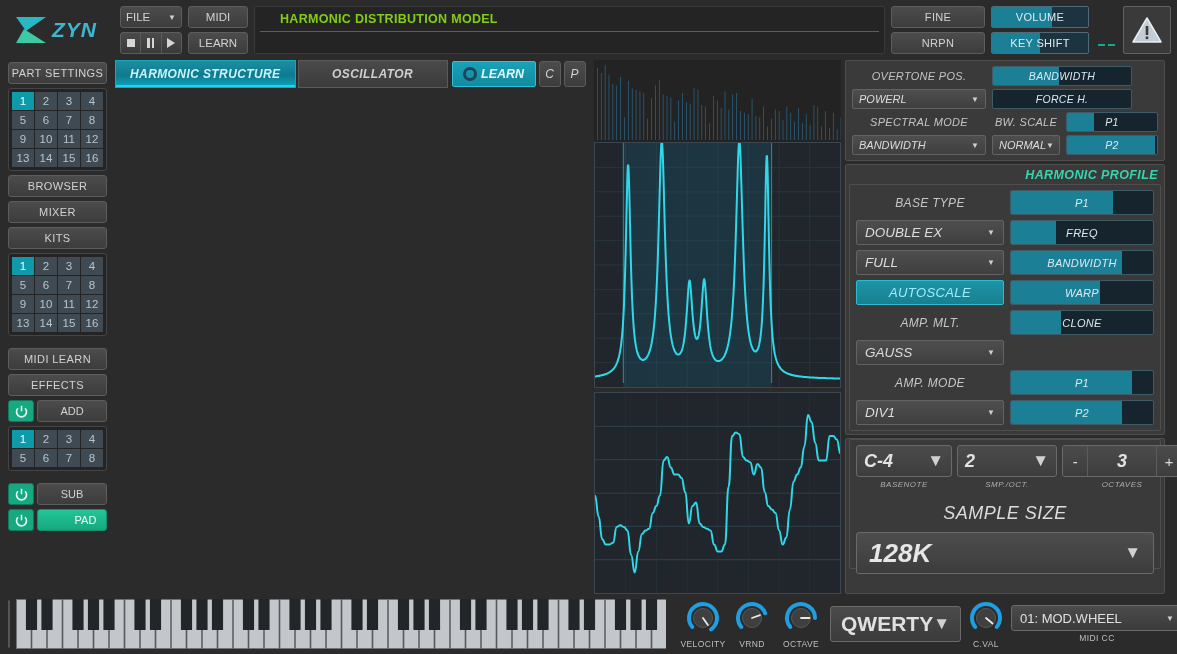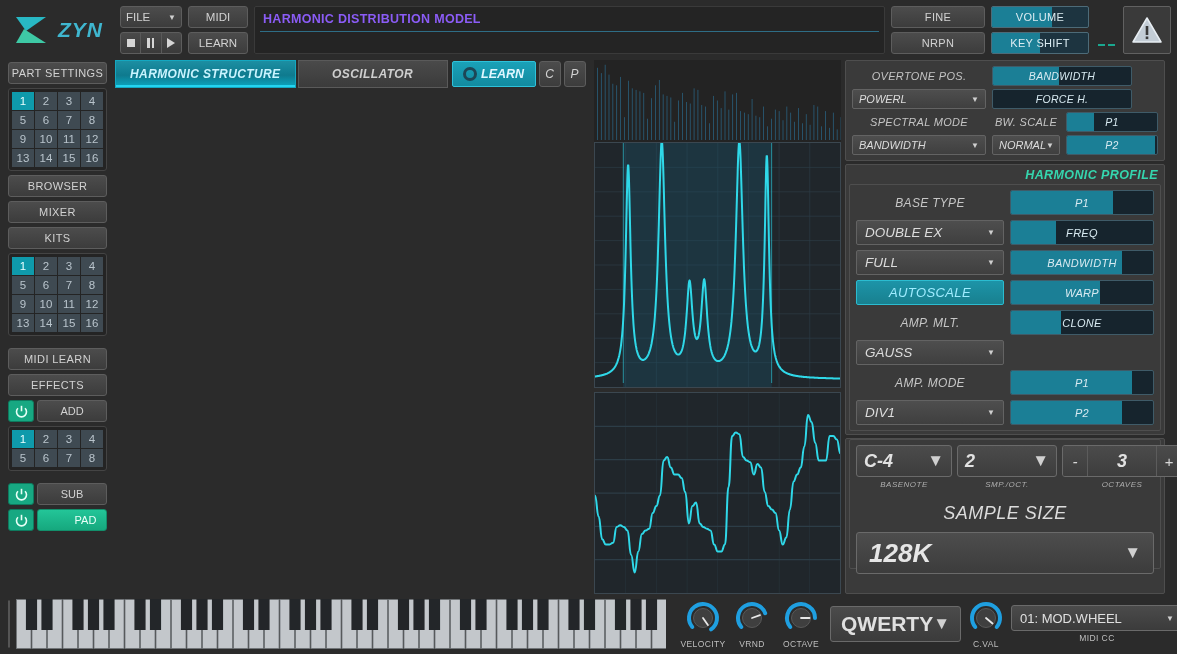--- a/index.html
+++ b/index.html
@@ -8,21 +8,21 @@
     background: #2b2b2b;
     font-family: "Liberation Sans", sans-serif;
     overflow: hidden;
     position: relative;
     color: #c8c8c8;
   }
   .app { position: absolute; inset: 0; display: flex; flex-direction: column; }
 
   
   .topbar { height: 58px; display: flex; align-items: center; padding: 4px 6px 2px 8px; gap: 6px; background:#2b2b2b; }
-  .logo-wrap { display: flex; align-items: center; gap: 10px; width: 106px; padding-left:6px;}
+  .logo-wrap { display: flex; align-items: center; gap: 4px; width: 106px; padding-left:6px;}
   .logo-mark { width: 34px; height: 30px; }
   .logo-text { font-size: 21px; font-weight: bold; color: #3fb6cf; letter-spacing: 1px; font-style: italic; }
 
   .btn {
     background: linear-gradient(180deg,#4c4c4c 0%, #3c3c3c 100%);
     border: 1px solid #5d5d5d; border-radius: 3px;
     color: #d2d2d2; font-size: 11.5px; text-align: center;
     display: flex; align-items: center; justify-content: center;
     cursor: pointer; user-select: none;
   }
@@ -35,21 +35,21 @@
   .tbtn:last-child { border-right: none; }
   .sq { width: 8px; height: 8px; background: #d6d6d6; }
   .pausebar { width: 2.5px; height: 10px; background: #d6d6d6; margin: 0 1px; }
   .tri { width: 0; height: 0; border-left: 8px solid #d6d6d6; border-top: 5px solid transparent; border-bottom: 5px solid transparent; }
 
   .midi-btn { width: 60px; height: 22px; }
   .title-box {
     flex: 1; height: 48px; background: #242424; border: 1px solid #3a3a3a; border-radius: 2px;
     padding: 5px 8px 0 8px; position: relative;
   }
-  .title-text { font-size: 12.5px; font-weight: bold; color: #8b5cf6; letter-spacing: .3px; }
+  .title-text { font-size: 12.5px; font-weight: bold; color: #84cc16; letter-spacing: .3px; margin-left: 17px; }
   .title-underline { position:absolute; left:5px; right:5px; top:24px; height:1px; background:#2e6d86; }
 
   .wide-btn { width: 94px; height: 22px; font-size: 11px; letter-spacing:.3px;}
   .slider-btn {
     width: 98px; height: 22px; position: relative; overflow: hidden;
     background: #1d3440; border: 1px solid #4d6b78; border-radius: 2px;
     display: flex; align-items: center; justify-content: center; cursor: pointer;
   }
   .slider-btn .fill { position: absolute; left: 0; top: 0; bottom: 0; background: #1b7f96; }
   .slider-btn .lbl { position: relative; font-size: 11px; color: #dcecf2; letter-spacing:.3px;}

